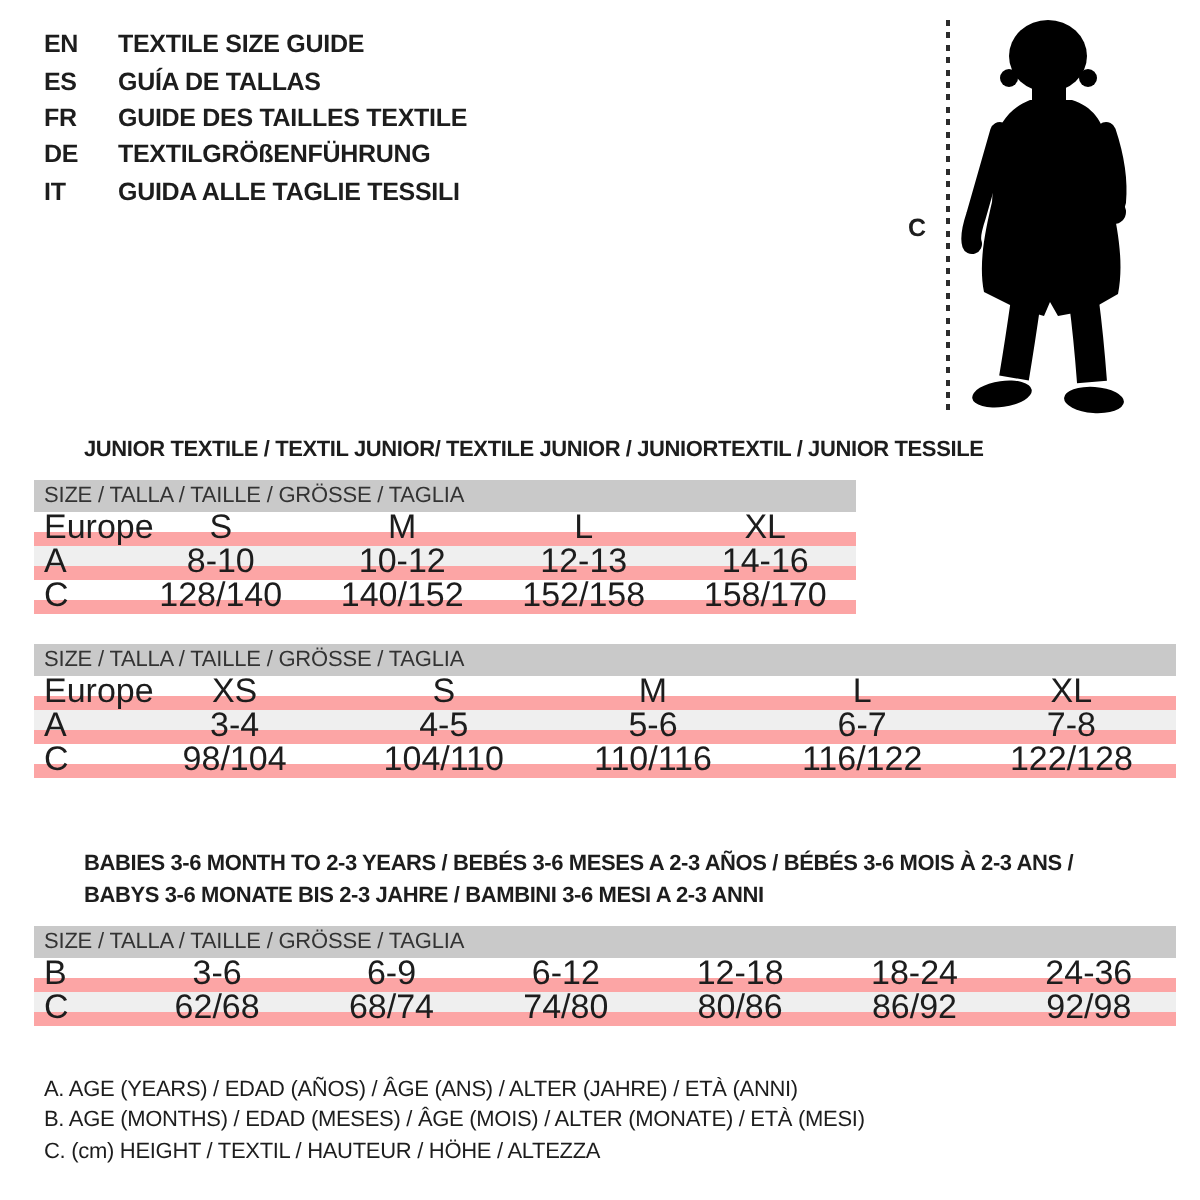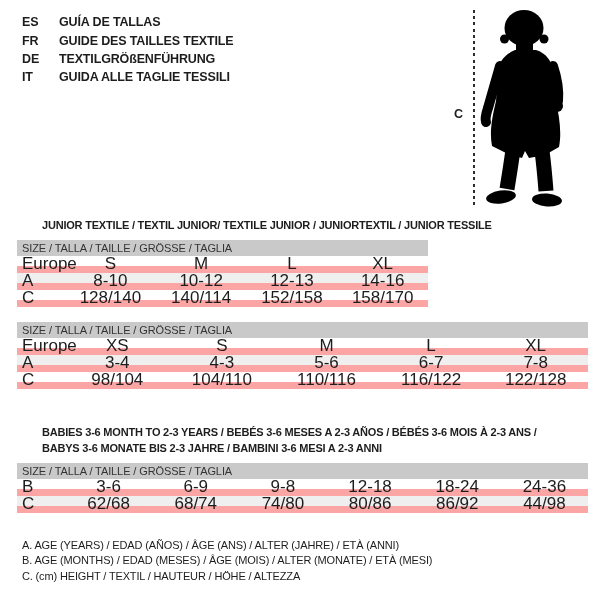--- a/index.html
+++ b/index.html
@@ -41,20 +41,24 @@
   .footnotes{position:absolute;left:22px;top:538px;}
   .footnote-line{font-weight:normal;font-size:11px;line-height:15.4px;
     letter-spacing:-0.15px;white-space:nowrap;}
 </style>
 </head>
 <body>
 
 <div class="canvas">
 
   <div class="lang" id="lang">
+      <div class="lang-row">
+        <span class="lang-code">EN</span>
+        <span>TEXTILE SIZE GUIDE</span>
+      </div>
       <div class="lang-row">
         <span class="lang-code">ES</span>
         <span>GUÍA DE TALLAS</span>
       </div>
       <div class="lang-row">
         <span class="lang-code">FR</span>
         <span>GUIDE DES TAILLES TEXTILE</span>
       </div>
       <div class="lang-row">
         <span class="lang-code">DE</span>
@@ -102,39 +106,39 @@
       <div class="tbl-row shaded" style="grid-template-columns: 48px repeat(4, 1fr);">
         <span class="cell-label">A</span>
         <span class="cell-val">8-10</span>
         <span class="cell-val">10-12</span>
         <span class="cell-val">12-13</span>
         <span class="cell-val">14-16</span>
       </div>
       <div class="tbl-row" style="grid-template-columns: 48px repeat(4, 1fr);">
         <span class="cell-label">C</span>
         <span class="cell-val">128/140</span>
-        <span class="cell-val">140/114</span>
+        <span class="cell-val">140/152</span>
         <span class="cell-val">152/158</span>
         <span class="cell-val">158/170</span>
       </div>
     </section>
   <section class="section" style="top:322px;width:571px;">
       <div class="tbl-head">SIZE / TALLA / TAILLE / GRÖSSE / TAGLIA</div>
       <div class="tbl-row" style="grid-template-columns: 48px repeat(5, 1fr);">
         <span class="cell-label">Europe</span>
         <span class="cell-val">XS</span>
         <span class="cell-val">S</span>
         <span class="cell-val">M</span>
         <span class="cell-val">L</span>
         <span class="cell-val">XL</span>
       </div>
       <div class="tbl-row shaded" style="grid-template-columns: 48px repeat(5, 1fr);">
         <span class="cell-label">A</span>
         <span class="cell-val">3-4</span>
-        <span class="cell-val">4-3</span>
+        <span class="cell-val">4-5</span>
         <span class="cell-val">5-6</span>
         <span class="cell-val">6-7</span>
         <span class="cell-val">7-8</span>
       </div>
       <div class="tbl-row" style="grid-template-columns: 48px repeat(5, 1fr);">
         <span class="cell-label">C</span>
         <span class="cell-val">98/104</span>
         <span class="cell-val">104/110</span>
         <span class="cell-val">110/116</span>
         <span class="cell-val">116/122</span>
@@ -144,33 +148,33 @@
   <section class="section" style="top:424px;width:571px;">
       <div class="tbl-titles">
         <div class="tbl-title-line">BABIES 3-6 MONTH TO 2-3 YEARS / BEBÉS 3-6 MESES A 2-3 AÑOS / BÉBÉS 3-6 MOIS À 2-3 ANS /</div>
         <div class="tbl-title-line">BABYS 3-6 MONATE BIS 2-3 JAHRE / BAMBINI 3-6 MESI A 2-3 ANNI</div>
       </div>
       <div class="tbl-head">SIZE / TALLA / TAILLE / GRÖSSE / TAGLIA</div>
       <div class="tbl-row" style="grid-template-columns: 48px repeat(6, 1fr);">
         <span class="cell-label">B</span>
         <span class="cell-val">3-6</span>
         <span class="cell-val">6-9</span>
-        <span class="cell-val">9-8</span>
+        <span class="cell-val">6-12</span>
         <span class="cell-val">12-18</span>
         <span class="cell-val">18-24</span>
         <span class="cell-val">24-36</span>
       </div>
       <div class="tbl-row shaded" style="grid-template-columns: 48px repeat(6, 1fr);">
         <span class="cell-label">C</span>
         <span class="cell-val">62/68</span>
         <span class="cell-val">68/74</span>
         <span class="cell-val">74/80</span>
         <span class="cell-val">80/86</span>
         <span class="cell-val">86/92</span>
-        <span class="cell-val">44/98</span>
+        <span class="cell-val">92/98</span>
       </div>
     </section>
 
   <div class="footnotes" id="footnotes">
       <div class="footnote-line">A. AGE (YEARS) / EDAD (AÑOS) / ÂGE (ANS) / ALTER (JAHRE) / ETÀ (ANNI)</div>
       <div class="footnote-line">B. AGE (MONTHS) / EDAD (MESES) / ÂGE (MOIS) / ALTER (MONATE) / ETÀ (MESI)</div>
       <div class="footnote-line">C. (cm) HEIGHT / TEXTIL / HAUTEUR / HÖHE / ALTEZZA</div>
     </div>
 </div>
 

